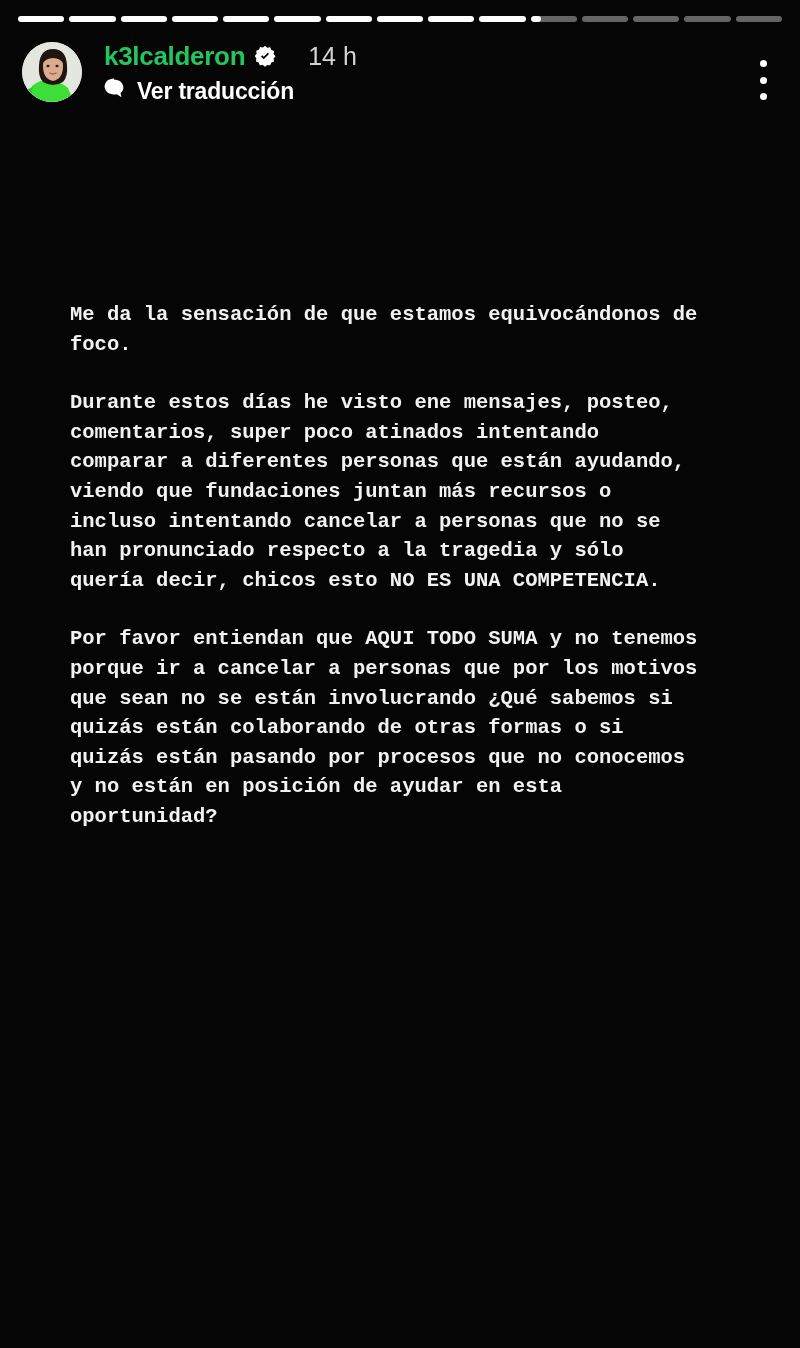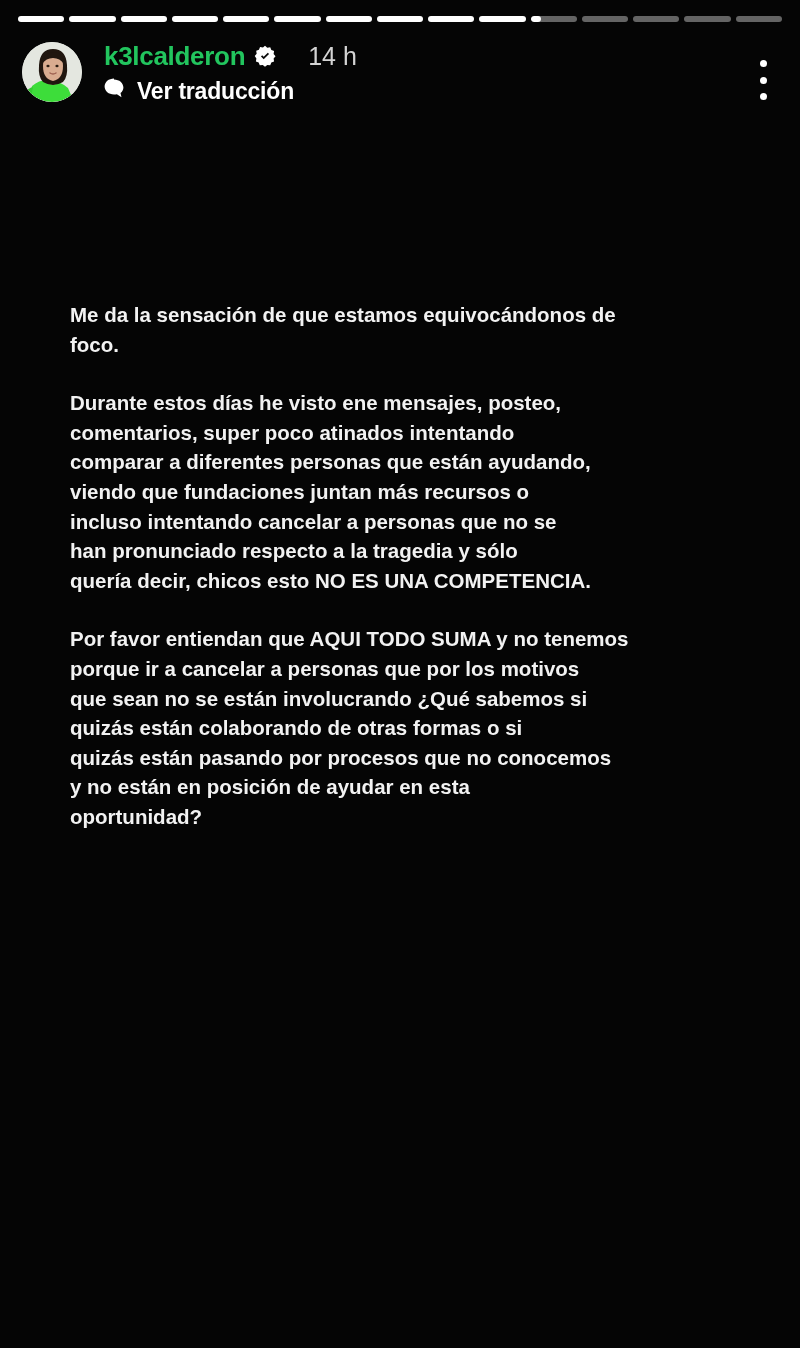--- a/index.html
+++ b/index.html
@@ -154,21 +154,21 @@
     background: #ffffff;
   }
 
   
   .story-text {
     position: absolute;
     left: 70px;
     top: 300px;
     width: 665px;
     color: #f2f2f2;
-    font-family: Liberation Sans, sans-serif;
+    font-family: Liberation Mono, monospace;
     font-size: 20.5px;
     font-weight: bold;
     line-height: 29.6px;
     letter-spacing: 0px;
     white-space: pre-wrap;
     word-break: normal;
   }
   .story-text p {
     margin: 0 0 29px 0;
   }

